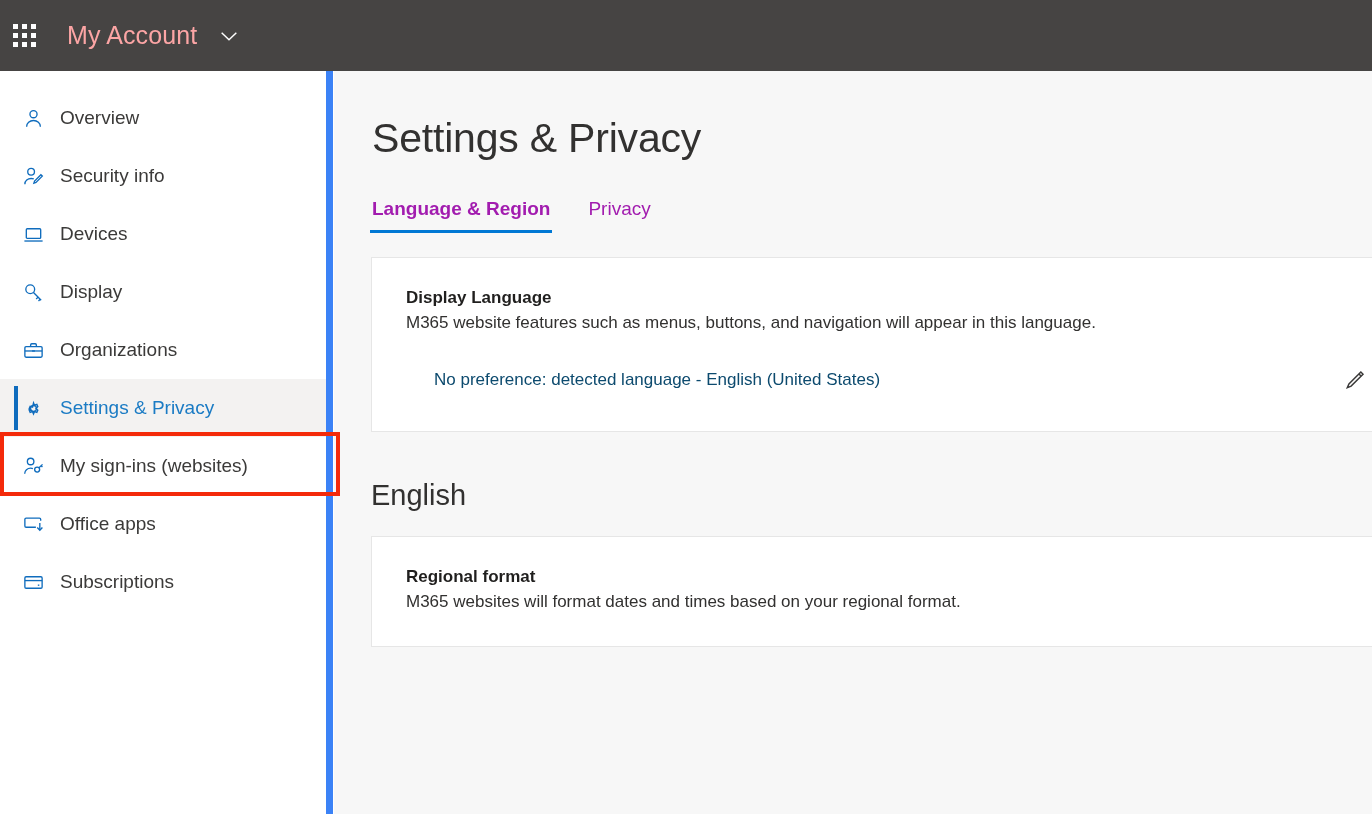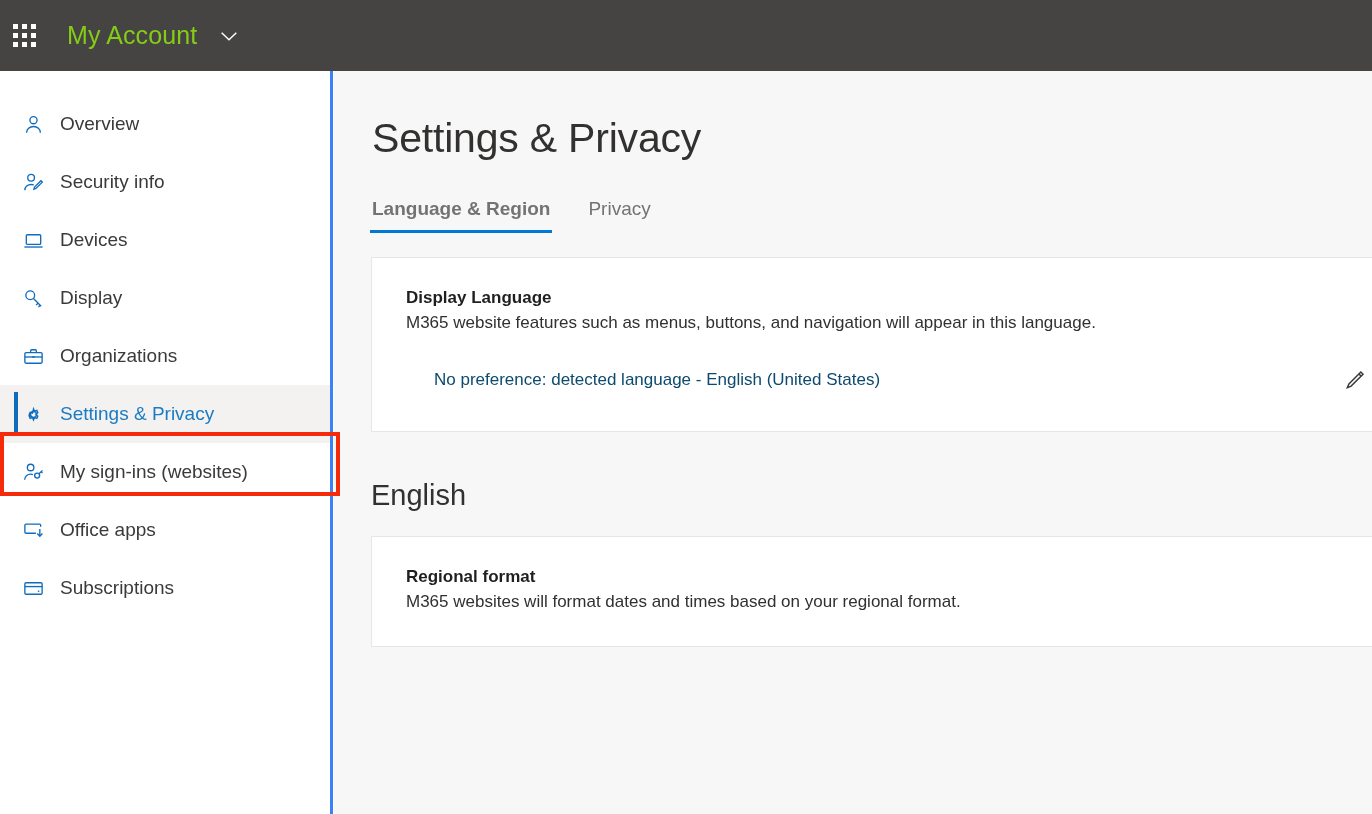--- a/index.html
+++ b/index.html
@@ -26,40 +26,40 @@
     cursor: pointer;
   }
   .waffle-grid {
     display: grid;
     grid-template-columns: repeat(3, 5px);
     grid-template-rows: repeat(3, 5px);
     gap: 4px;
   }
   .waffle-grid i { display: block; width: 5px; height: 5px; background: #ffffff; }
   .app-title {
-    color: #84cc16;
+    color: #fca5a5;
     font-size: 25px;
     font-weight: 400;
     letter-spacing: .1px;
     margin-left: 19px;
     white-space: nowrap;
   }
   .chev {
     margin-left: 14px; display: inline-block;
     width: 22px; height: 22px;
     position: relative; top: 3px;
   }
 
   
   .sidebar {
     position: absolute; top: 71px; left: 0;
     width: 333px; height: 743px;
     background: #ffffff;
-    border-right: 3px solid #3b82f6;
-    padding-top: 24px;
+    border-right: 7px solid #3b82f6;
+    padding-top: 18px;
   }
   .nav-item {
     position: relative;
     height: 58px;
     display: flex; align-items: center;
     padding-left: 18px;
     cursor: pointer;
     text-decoration: none;
   }
   .nav-icon {
@@ -108,21 +108,21 @@
     letter-spacing: -.2px;
   }
   .tabs {
     display: flex;
     margin: 36px 0 0 36px;
     align-items: flex-start;
   }
   .tab {
     position: relative;
     font-size: 19px;
-    color: #737373;
+    color: #a21caf;
     padding: 0 2px 13px 2px;
     margin-right: 34px;
     cursor: pointer;
     white-space: nowrap;
   }
   .tab.active { font-weight: 700; }
   .tab.active::after {
     content: "";
     position: absolute; left: 0; right: 0; bottom: 0;
     height: 3px; background: #0078d4;

